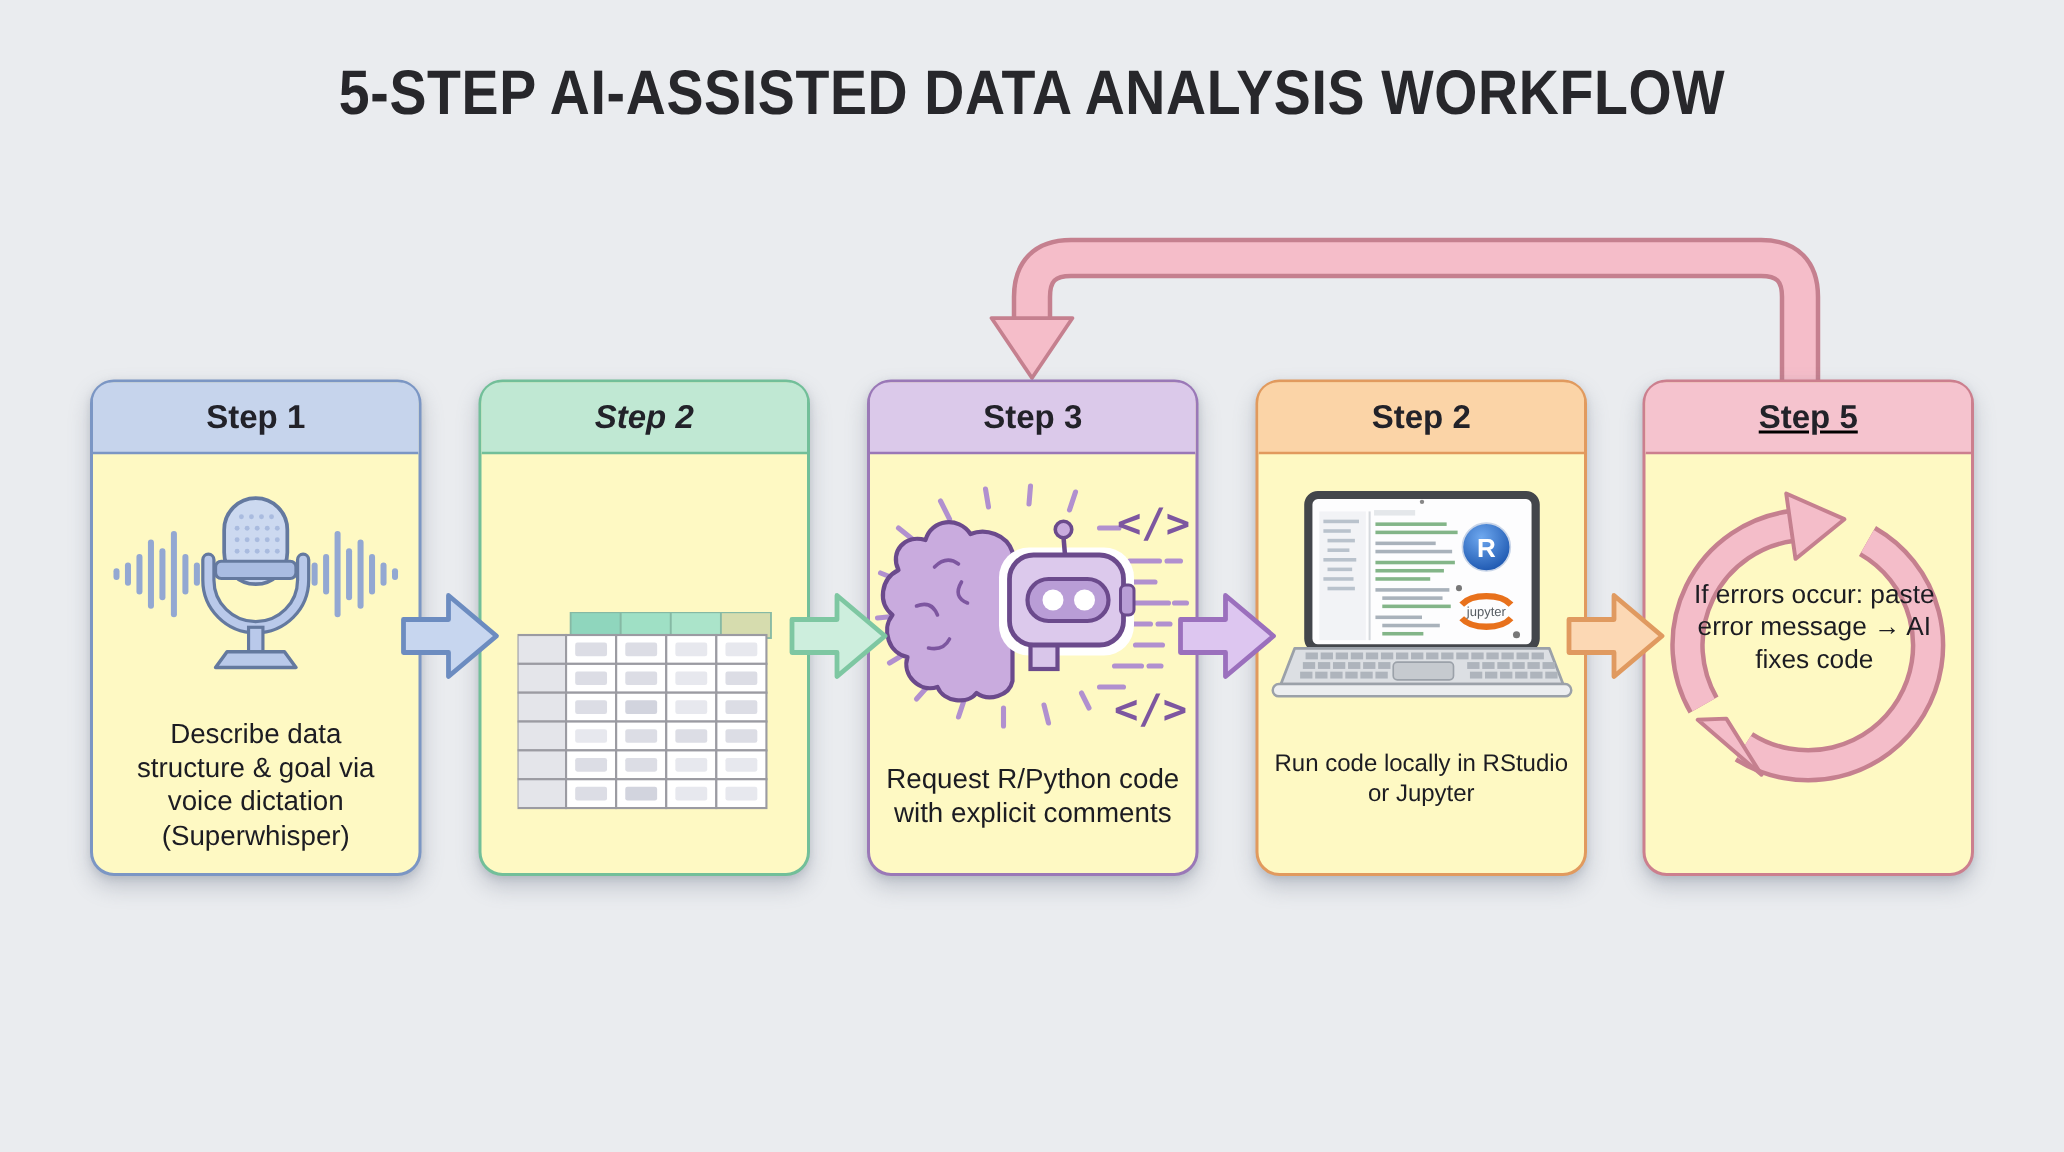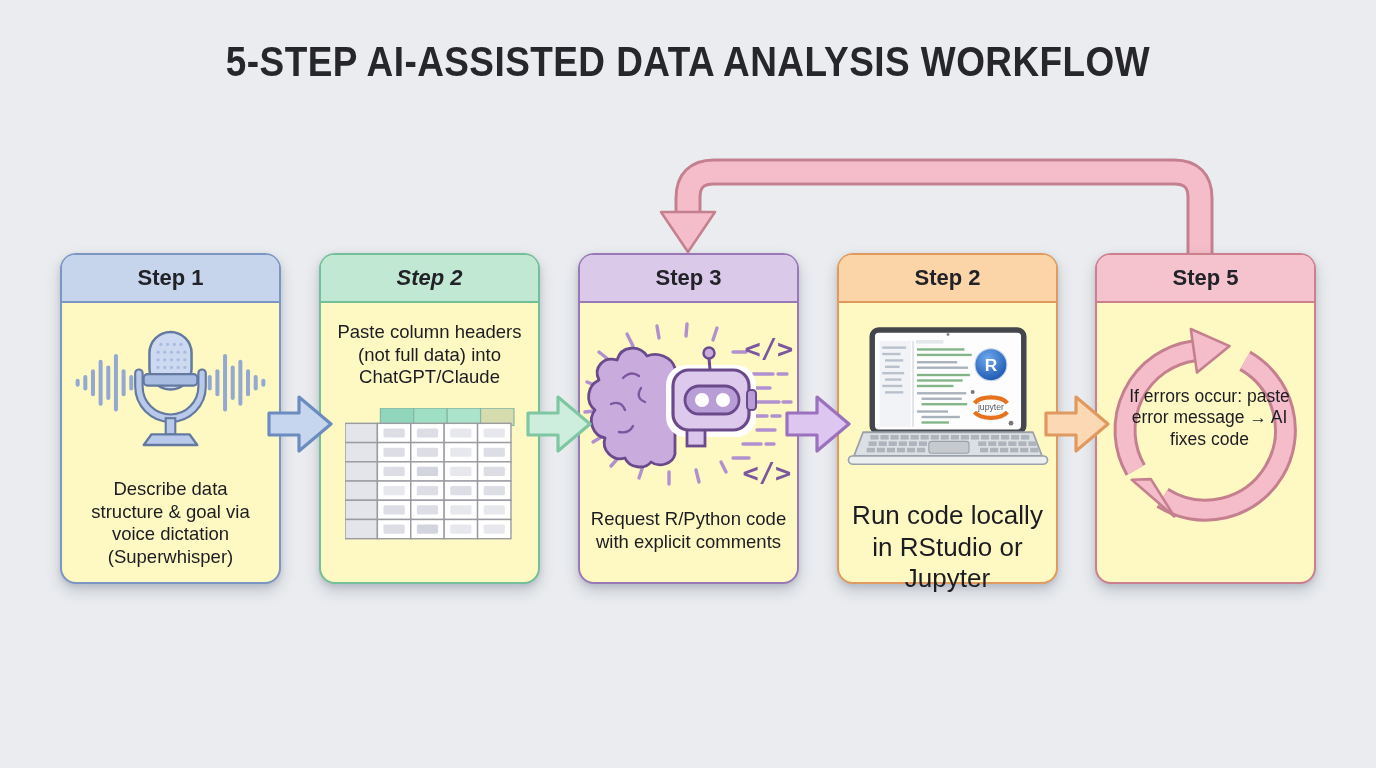--- a/index.html
+++ b/index.html
@@ -19,21 +19,21 @@
   }
   .card-header{
     height:48px; border-radius:12.5px 12.5px 0 0; border-bottom:2.5px solid #888;
     display:flex; align-items:center; justify-content:center;
     font-size:22px; font-weight:bold; color:#222229; box-sizing:border-box;
   }
   .c1{border-color:#7b96c4;} .c1 .card-header{background:#c6d4ec; border-color:#7b96c4;}
   .c2{border-color:#72bf99;} .c2 .card-header{background:#c0e8d3; border-color:#72bf99;font-style:italic;}
   .c3{border-color:#9a78b7;} .c3 .card-header{background:#dbc9ea; border-color:#9a78b7;}
   .c4{border-color:#e19a5e;} .c4 .card-header{background:#fbd4a7; border-color:#e19a5e;}
-  .c5{border-color:#cc7f8e;} .c5 .card-header{background:#f5c3ce; border-color:#cc7f8e;}
+  .c5{border-color:#cc7f8e;text-decoration:underline;} .c5 .card-header{background:#f5c3ce; border-color:#cc7f8e;}
 
   .desc{
     position:absolute; text-align:center; color:#1c1c22; font-size:18.5px;
     line-height:1.22; font-weight:500;
   }
   .abs{position:absolute;}
   svg{display:block;}
 </style>
 </head>
 <body>
@@ -106,21 +106,20 @@
     <rect x="100" y="95" width="10" height="17" fill="#b9c9ea" stroke="#64799f" stroke-width="2.2"></rect>
     <path d="M85,112 h40 l8,11 h-56 z" fill="#b9c9ea" stroke="#64799f" stroke-width="2.4" stroke-linejoin="round"></path>
   </svg>
   <div class="desc" style="left:62px;top:478px;width:217px;padding:0 22px;box-sizing:border-box;">Describe data structure &amp; goal via voice dictation (Superwhisper)</div>
 
   <div class="card c2" style="left:319px;">
     <div class="card-header">
       <span>Step 2</span>
     </div>
   </div>
-  <div class="desc" style="left:321px;top:321px;width:217px;padding:0 6px;box-sizing:border-box;">Paste column headers (not full data) into ChatGPT/Claude</div>
   <svg class="abs" style="left:345px;top:408px;" width="170" height="142" viewBox="0 0 168 140">
 
     <g stroke="#86b9a4" stroke-width="1.2">
       <rect x="35" y="0" width="33" height="17" fill="#8fd6bd"></rect>
       <rect x="68" y="0" width="33" height="17" fill="#9fe0c5"></rect>
       <rect x="101" y="0" width="33" height="17" fill="#abe4ca"></rect>
       <rect x="134" y="0" width="33" height="17" fill="#d6dcae"></rect>
     </g>
 
     <g stroke="#9b9ba2" stroke-width="1.4">
@@ -342,21 +341,21 @@
         <rect x="150" y="131" width="9" height="5"></rect>
         <rect x="161" y="131" width="9" height="5"></rect>
         <rect x="172" y="131" width="9" height="5"></rect>
         <rect x="183" y="131" width="9" height="5"></rect>
         <rect x="194" y="131" width="9" height="5"></rect>
         <rect x="205" y="131" width="9" height="5"></rect>
     </g>
     <rect x="94" y="124" width="44" height="13" rx="3" fill="#c6cacf" stroke="#9ba1a9" stroke-width="1.2"></rect>
     <rect x="6" y="140" width="218" height="9" rx="4.5" fill="#eceef0" stroke="#9ba1a9" stroke-width="1.8"></rect>
   </svg>
-  <div class="desc" style="left:839px;top:500px;width:217px;padding:0 6px;box-sizing:border-box;font-size:26px;">Run code locally in RStudio or Jupyter</div>
+  <div class="desc" style="left:839px;top:500px;width:217px;padding:0 6px;box-sizing:border-box;font-size:16px;">Run code locally in RStudio or Jupyter</div>
 
   <div class="card c5" style="left:1095px;">
     <div class="card-header">
       <span>Step 5</span>
     </div>
   </div>
   <svg class="abs" style="left:1100px;top:320px;" width="215" height="222" viewBox="0 0 215 222">
 
     <path d="M 35.7,150 A 80,80 0 0 1 93.9,30.8" fill="none" stroke="#c5808f" stroke-width="23"></path>
     <path d="M 35.7,150 A 80,80 0 0 1 93.9,30.8" fill="none" stroke="#f4bdc9" stroke-width="17"></path>

